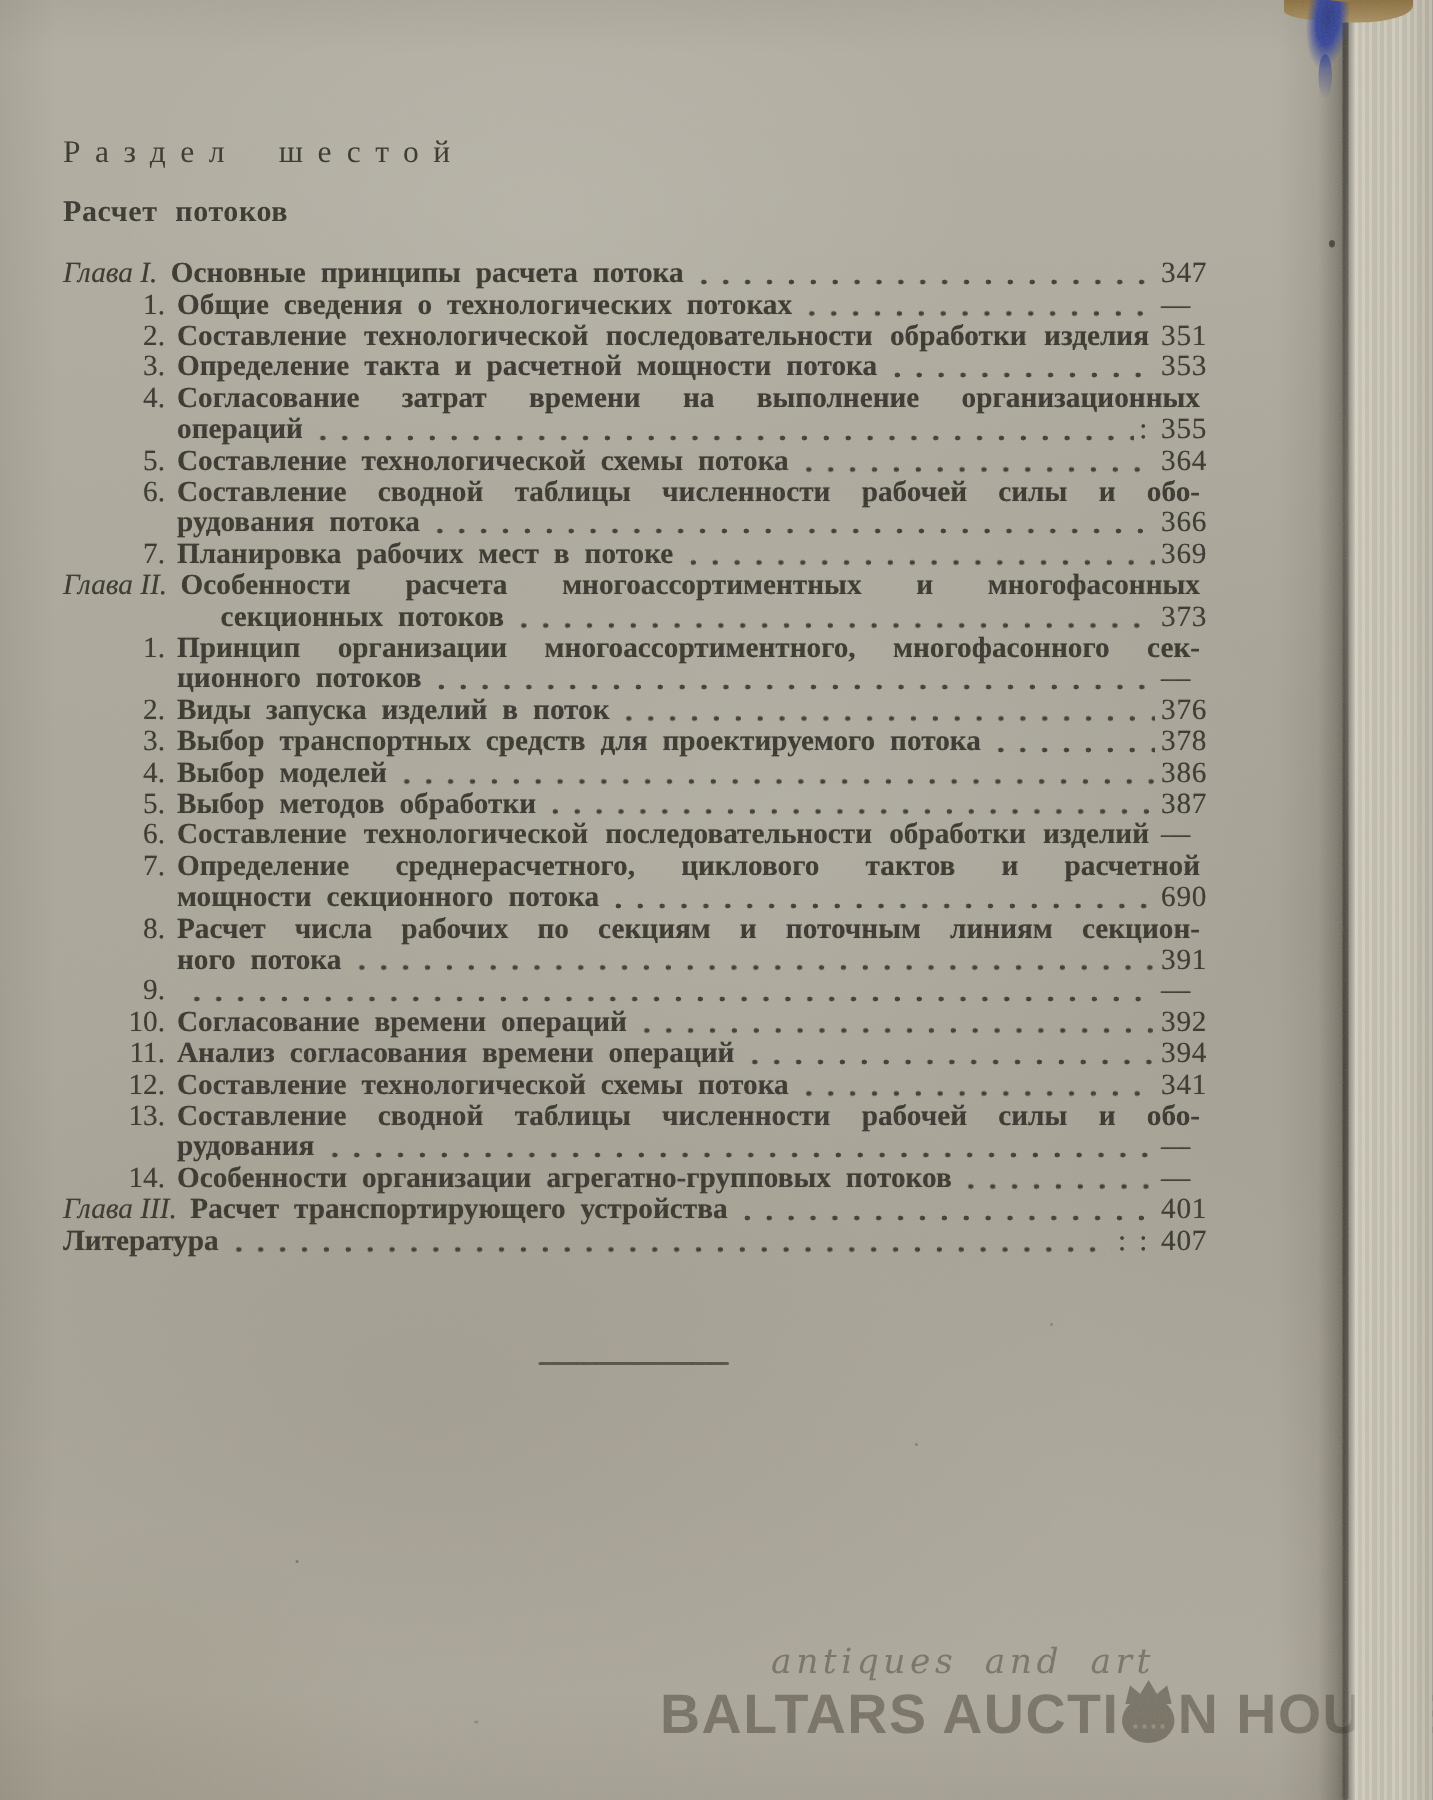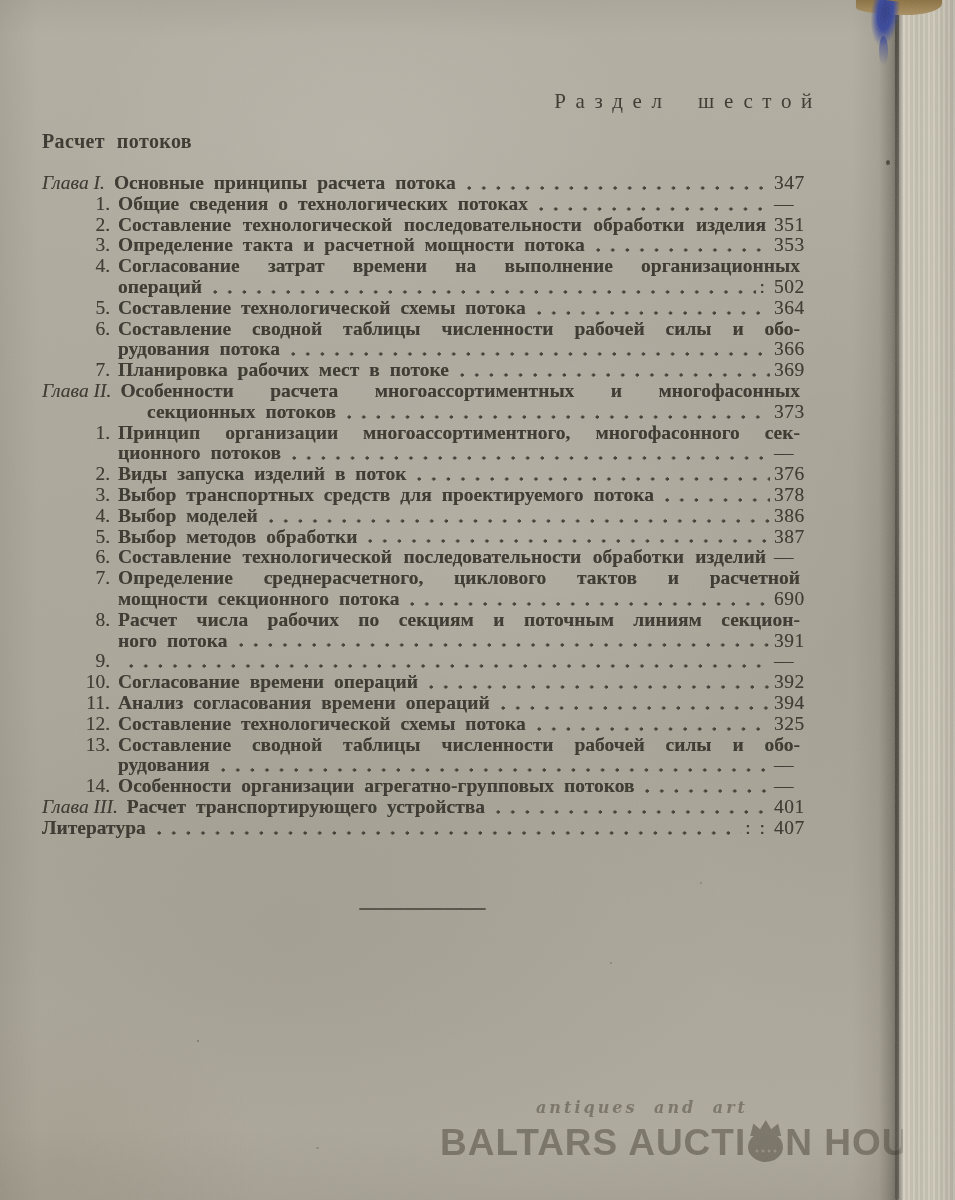--- a/index.html
+++ b/index.html
@@ -59,21 +59,21 @@
     transform:rotate(7deg);
   }
   .blue-drip{
     position:absolute;left:879px;top:36px;width:9px;height:30px;border-radius:50%;
     background:linear-gradient(180deg, rgba(50,64,150,0.75), rgba(50,64,150,0));
   }
   .speck{position:absolute;border-radius:50%;background:#4a463c;}
   
   .content{position:absolute;left:42px;top:90px;width:780px;}
   .section-heading{
-    margin:0;text-align:right;font-weight:normal;font-size:21px;line-height:23px;
+    margin:0;text-align:left;font-weight:normal;font-size:21px;line-height:23px;
     letter-spacing:0.46em;word-spacing:0.55em;
   }
   .subsection-heading{
     margin:19px 0 0 0;font-weight:bold;font-size:20px;line-height:18px;
     letter-spacing:0.02em;word-spacing:0.32em;
   }
   .toc{margin-top:23px;font-size:19.5px;}
   .toc, .toc *{text-shadow:0 0 0.5px rgba(50,48,40,0.45);}
   .toc-row{display:flex;align-items:baseline;height:20.8px;line-height:20.8px;white-space:nowrap;}
   .num{flex:0 0 76px;text-align:right;padding-right:8px;box-sizing:border-box;}
@@ -94,22 +94,22 @@
   .divider{
     width:127px;height:2px;margin:69px 0 0 317px;
     background:#45423a;border-radius:1px;opacity:0.85;
   }
   
   .watermark{
     position:absolute;left:440px;top:1096px;width:460px;text-align:center;
     color:#6f6a5c;mix-blend-mode:multiply;opacity:0.55;pointer-events:none;
   }
   .wm-tagline{
-    font-family:"DejaVu Serif",serif;font-style:italic;font-size:16px;line-height:24px;
-    letter-spacing:3px;word-spacing:8px;transform:translateX(-28px);font-weight:bold;
+    font-family:"DejaVu Serif",serif;font-style:italic;font-size:23px;line-height:24px;
+    letter-spacing:3px;word-spacing:8px;transform:translateX(-28px);
   }
   .wm-brand{
     font-family:"Liberation Sans","DejaVu Sans",sans-serif;font-weight:700;
     font-size:37px;line-height:40px;letter-spacing:1px;margin-top:0px;white-space:nowrap;
   }
   .wm-logo{position:relative;display:inline-block;width:37px;height:42px;vertical-align:-7px;margin:0 1px;}
   .wm-crown{
     position:absolute;top:0;left:3px;width:31px;height:16px;background:#6f6a5c;
     clip-path:polygon(0 100%,10% 22%,32% 58%,50% 0,68% 58%,90% 22%,100% 100%);
   }
@@ -162,21 +162,21 @@
         </div>
         <div class="toc-row">
           <span class="num">4.</span>
           <span class="ttl stretch">Согласование затрат времени на выполнение организационных</span>
         </div>
         <div class="toc-row">
           <span class="indent"></span>
           <span class="ttl">операций</span>
           <span class="leader"></span>
           <span class="pre">:</span>
-          <span class="page-num">502</span>
+          <span class="page-num">355</span>
         </div>
         <div class="toc-row">
           <span class="num">5.</span>
           <span class="ttl">Составление технологической схемы потока</span>
           <span class="leader"></span>
           <span class="page-num">364</span>
         </div>
         <div class="toc-row">
           <span class="num">6.</span>
           <span class="ttl stretch">Составление сводной таблицы численности рабочей силы и обо-</span>
@@ -276,21 +276,21 @@
         <div class="toc-row">
           <span class="num">11.</span>
           <span class="ttl">Анализ согласования времени операций</span>
           <span class="leader"></span>
           <span class="page-num">394</span>
         </div>
         <div class="toc-row">
           <span class="num">12.</span>
           <span class="ttl">Составление технологической схемы потока</span>
           <span class="leader"></span>
-          <span class="page-num">325</span>
+          <span class="page-num">341</span>
         </div>
         <div class="toc-row">
           <span class="num">13.</span>
           <span class="ttl stretch">Составление сводной таблицы численности рабочей силы и обо-</span>
         </div>
         <div class="toc-row">
           <span class="indent"></span>
           <span class="ttl">рудования</span>
           <span class="leader"></span>
           <span class="page-num">—</span>

